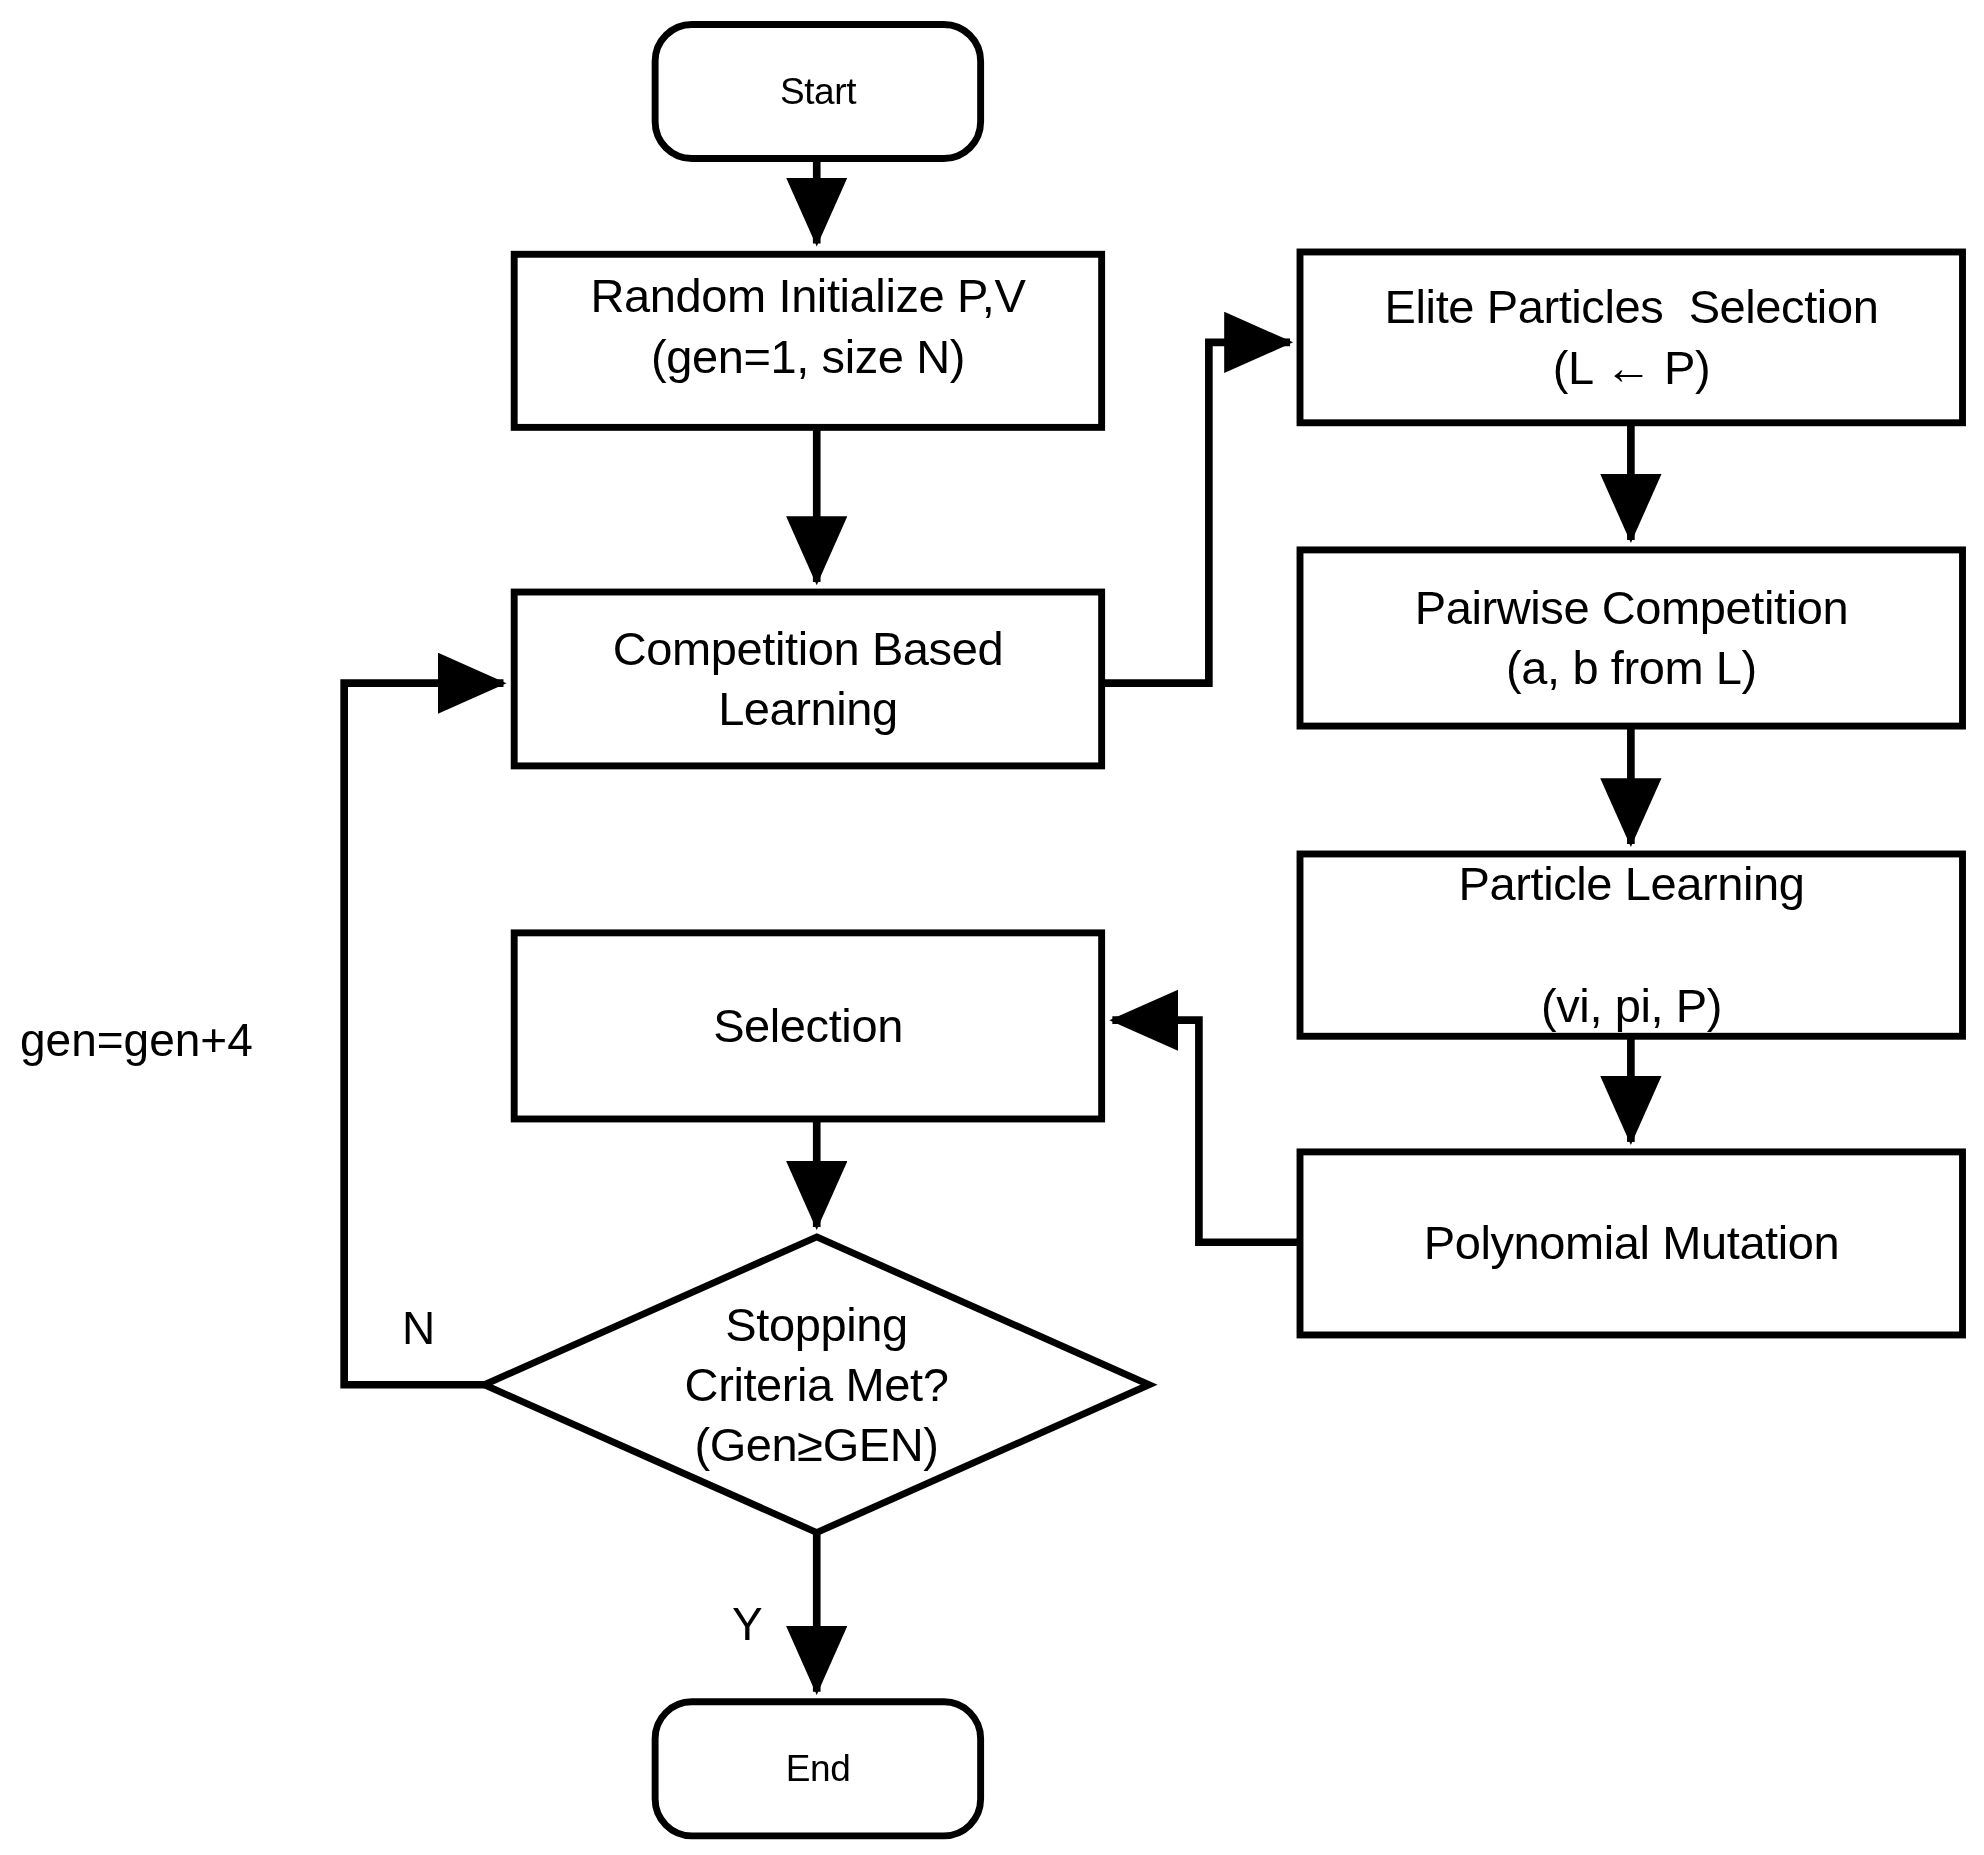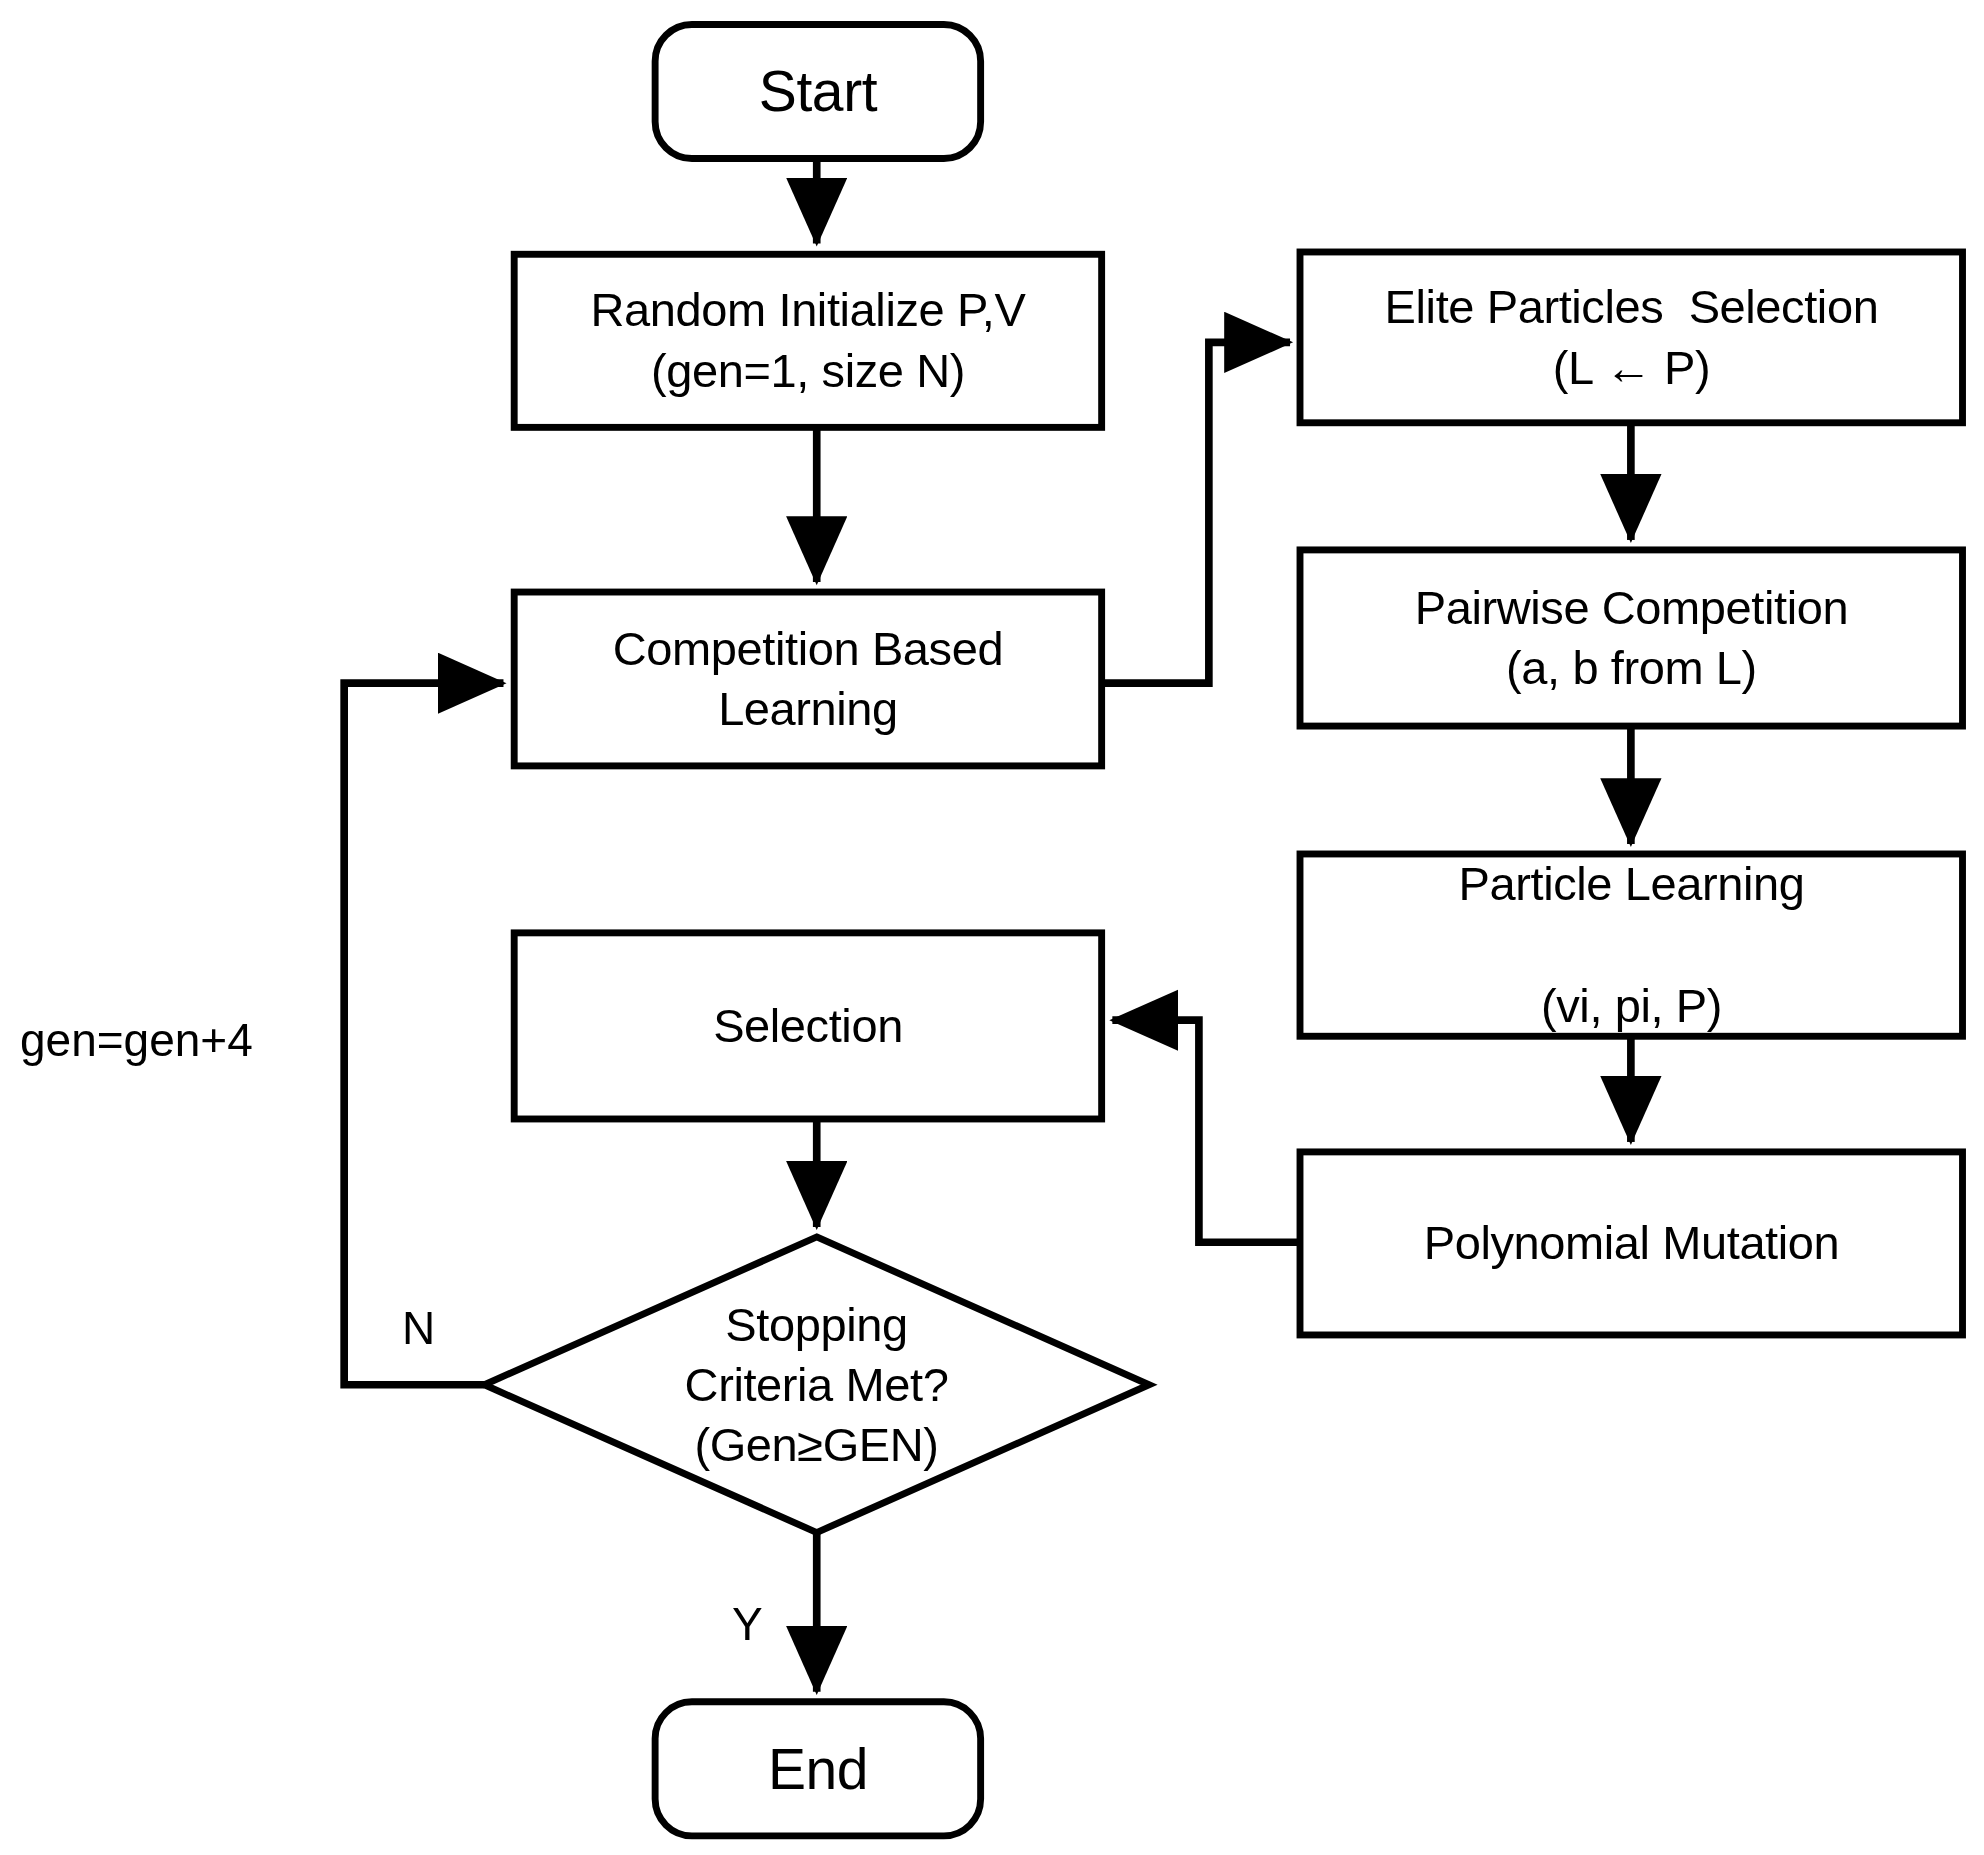--- a/index.html
+++ b/index.html
@@ -41,21 +41,21 @@
   }
   .node-label span { display: block; }
   .edge-label {
     position: absolute;
     color: #000000;
     font-family: "Liberation Sans", sans-serif;
     font-size: 46px;
     line-height: 1;
     white-space: pre;
   }
-  .terminal-label { font-size: 57px; }
+  .terminal-label { font-size: 37px; }
 </style>
 </head>
 <body>
 
 <div id="canvas">
 
   <svg class="layer" viewBox="0 0 2591 2422">
     <defs>
       <marker id="arrow" markerWidth="10" markerHeight="10" refX="8.6" refY="4" orient="auto" markerUnits="strokeWidth">
         <path d="M0,0 L9,4 L0,8 z" fill="#000000"></path>
@@ -100,21 +100,21 @@
 
     <path d="M632,1808 L449,1808 L449,892 L657,892" fill="none" stroke="#000000" stroke-width="10" marker-end="url(#arrow)"></path>
 
     <path d="M1066,2001 L1066,2209" fill="none" stroke="#000000" stroke-width="10" marker-end="url(#arrow)"></path>
   </svg>
 
   <div class="node-label terminal-label" style="left:655px; top:24.5px; width:326px; height:134px;">
     <span>Start</span>
   </div>
 
-  <div class="node-label" style="left:514px; top:254px; width:588px; height:173px;">
+  <div class="node-label" style="left:514px; top:240px; width:588px; height:173px;">
     <span>Random Initialize P,V</span>
     <span>(gen=1, size N)</span>
   </div>
 
   <div class="node-label" style="left:514px; top:592px; width:588px; height:174px;">
     <span>Competition Based</span>
     <span>Learning</span>
   </div>
 
   <div class="node-label" style="left:514px; top:933px; width:588px; height:186px;">

